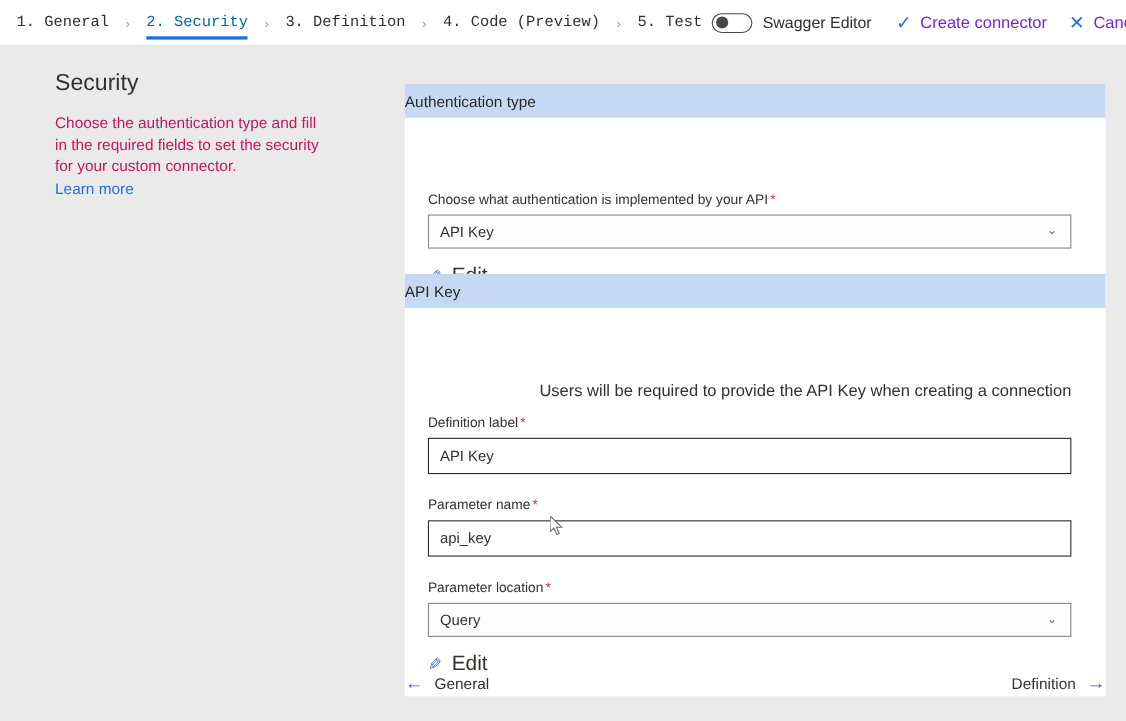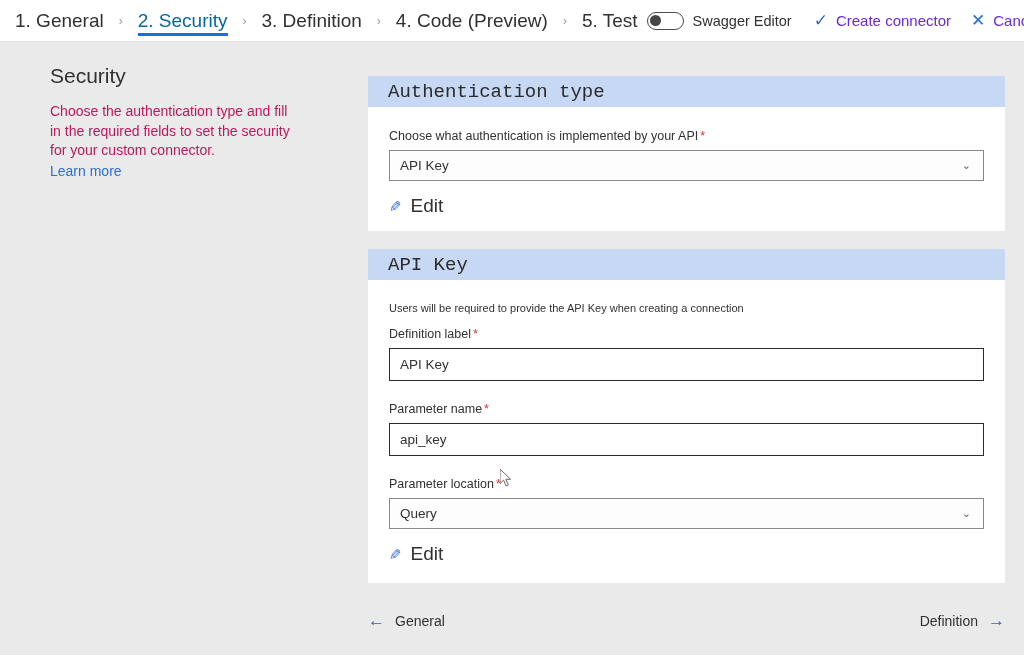--- a/index.html
+++ b/index.html
@@ -28,28 +28,29 @@
     align-items: center;
     box-sizing: border-box;
   }
   .steps {
     display: flex;
     align-items: center;
     height: 42px;
     padding-left: 6px;
   }
   .step {
-    font-size: 19px;
+    font-size: 14px;
     color: #323130;
     padding: 0 9px;
     height: 42px;
     line-height: 42px;
     position: relative;
     white-space: nowrap;
     cursor: pointer;
+    font-family: Liberation Mono, monospace;
   }
   .step.active {
     color: #0369a1;
   }
   .step.active::after {
     content: "";
     position: absolute;
     left: 9px; right: 9px;
     bottom: 6px;
     height: 2.5px;
@@ -154,50 +155,50 @@
     left: 368px;
     width: 637px;
     background: #ffffff;
     box-sizing: border-box;
   }
   .card-head {
     background: #c6d8f4;
     height: 31px;
     display: flex;
     align-items: center;
-    padding-left: 20px;
-    font-size: 19px;
+    font-size: 14px;
     color: #2b2b2b;
     box-sizing: border-box;
-    font-family: Liberation Mono, monospace;
   }
   .card-body {
-    padding: 22px 21px 18px 21px;
-    box-sizing: border-box;
+    padding: 22px 31px 18px 21px;
+    box-sizing: border-box;
+    margin-top: 45px;
   }
 
   #card-auth { top: 76px; }
   #card-auth .card-body { padding-bottom: 14px; }
   #card-apikey { top: 249px; }
 
   .field-label {
     font-size: 12.5px;
     color: #323130;
     margin-bottom: 7px;
     display: block;
   }
   .req {
     color: #d13438;
     font-size: 12.5px;
     margin-left: 2px;
   }
   .helper-text {
-    font-size: 11px;
+    font-size: 15px;
     color: #323130;
     margin: 0 0 13px 0;
+    text-align: right;
   }
 
   .dropdown {
     position: relative;
     height: 31px;
     border: 1px solid #8a8886;
     background: #fdfdfd;
     display: flex;
     align-items: center;
     padding: 0 10px;

